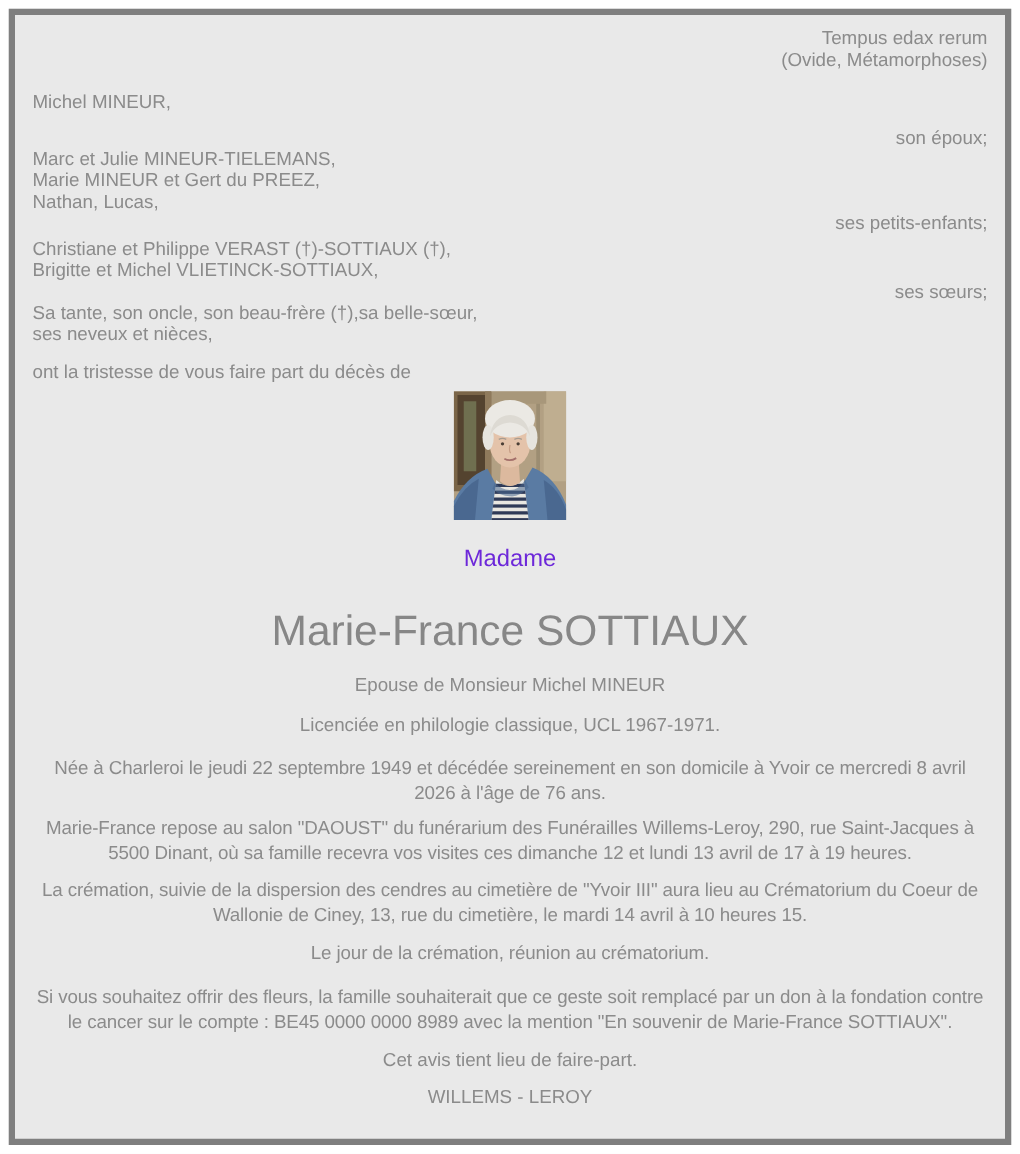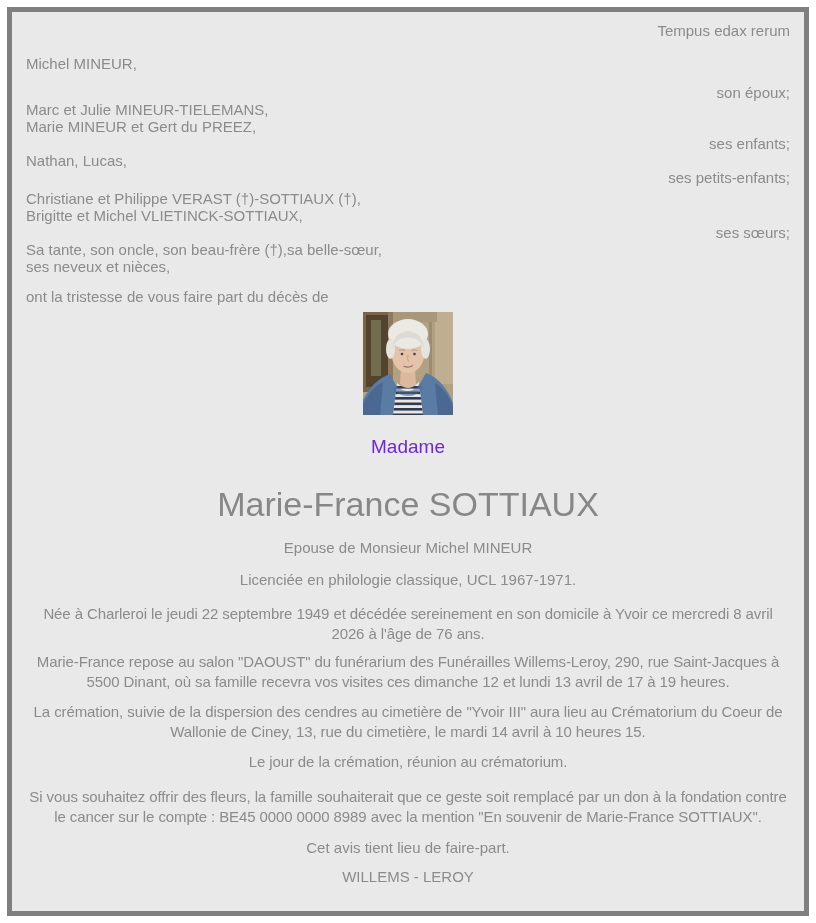--- a/index.html
+++ b/index.html
@@ -36,31 +36,31 @@
   .notice{margin-top:12px;text-align:center;font-size:15px;line-height:17px;}
   .home{margin-top:12px;text-align:center;font-size:15px;line-height:17px;}
 </style>
 </head>
 <body>
 
 <div class="sheet">
 
   <div class="quote">
     <div>Tempus edax rerum</div>
+    <div>(Ovide, Métamorphoses)</div>
   </div>
 
   <div class="g1">
     <div class="fam-line">Michel MINEUR,</div>
     <div class="rel rel-first">son époux;</div>
   </div>
 
   <div>
     <div class="fam-line">Marc et Julie MINEUR-TIELEMANS,</div>
     <div class="fam-line">Marie MINEUR et Gert du PREEZ,</div>
-    <div class="rel">ses enfants;</div>
   </div>
 
   <div>
     <div class="fam-line">Nathan, Lucas,</div>
     <div class="rel">ses petits-enfants;</div>
   </div>
 
   <div class="g4">
     <div class="fam-line">Christiane et Philippe VERAST (†)-SOTTIAUX (†),</div>
     <div class="fam-line">Brigitte et Michel VLIETINCK-SOTTIAUX,</div>

